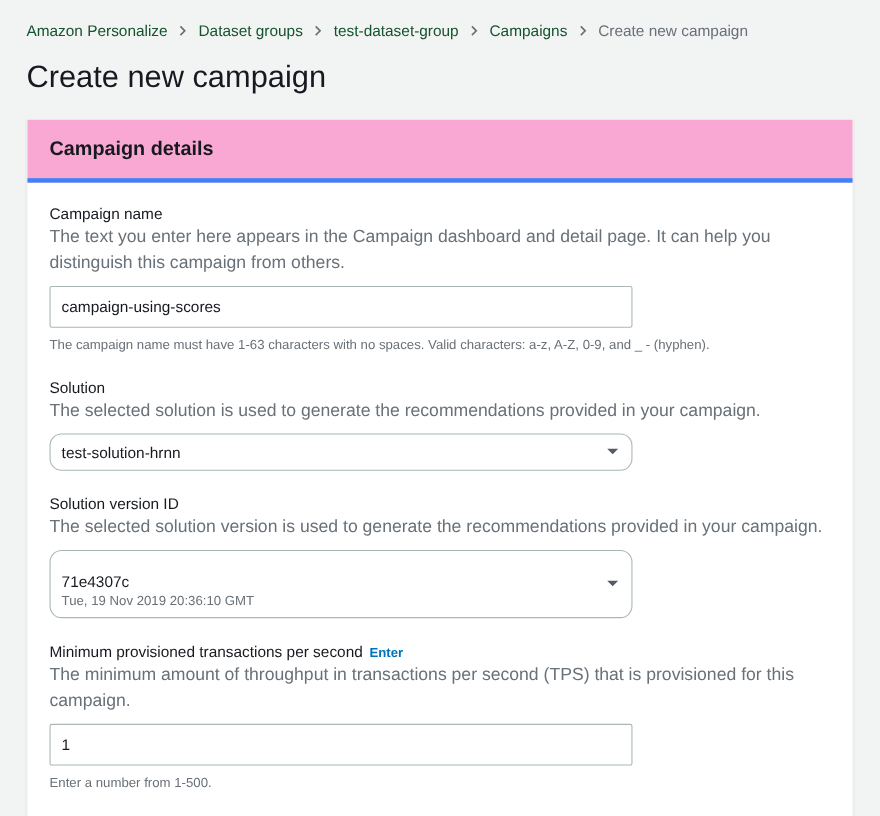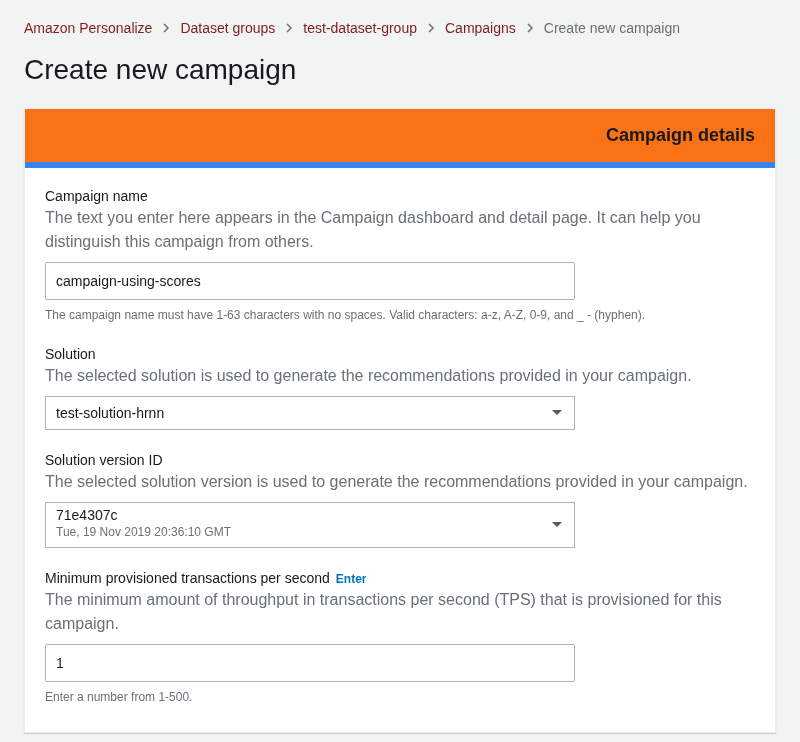--- a/index.html
+++ b/index.html
@@ -20,21 +20,21 @@
     }
     .breadcrumb {
       display: flex;
       align-items: center;
       gap: 10px;
       font-size: 14px;
       margin-bottom: 18px;
       flex-wrap: wrap;
     }
     .breadcrumb-link {
-      color: #7f1d1d;
+      color: #14532d;
       cursor: pointer;
     }
     .breadcrumb-current {
       color: #687078;
     }
     .breadcrumb-sep {
       color: #687078;
       width: 8px;
       height: 8px;
       display: inline-flex;
@@ -49,24 +49,23 @@
       font-weight: 400;
       color: #16191f;
       margin-bottom: 22px;
     }
     .panel {
       background: #ffffff;
       border: 1px solid #eaeded;
       box-shadow: 0 1px 1px rgba(0, 28, 36, 0.15);
     }
     .panel-header {
-      background: #f97316;
-      border-bottom: 6px solid #3b82f6;
+      background: #f9a8d4;
+      border-bottom: 4px solid #3b82f6;
       padding: 16px 20px;
-      text-align: right;
     }
     .panel-header h2 {
       font-size: 18px;
       font-weight: 700;
       color: #16191f;
     }
     .panel-body {
       padding: 20px;
     }
     .field {
@@ -119,32 +118,32 @@
     }
     .select-wrapper {
       position: relative;
       width: 530px;
       max-width: 100%;
     }
     .select-box {
       width: 100%;
       min-height: 34px;
       border: 1px solid #aab7b8;
-      border-radius: 0;
+      border-radius: 11px;
       padding: 6px 34px 6px 10px;
       font-size: 14px;
       color: #16191f;
       background: #ffffff;
       cursor: pointer;
       display: flex;
       flex-direction: column;
       justify-content: center;
     }
     .select-box.tall {
-      padding: 4px 34px 8px 10px;
+      padding: 20px 34px 8px 10px;
     }
     .select-main {
       font-size: 14px;
       color: #16191f;
     }
     .select-sub {
       font-size: 12px;
       color: #687078;
       margin-top: 2px;
     }

